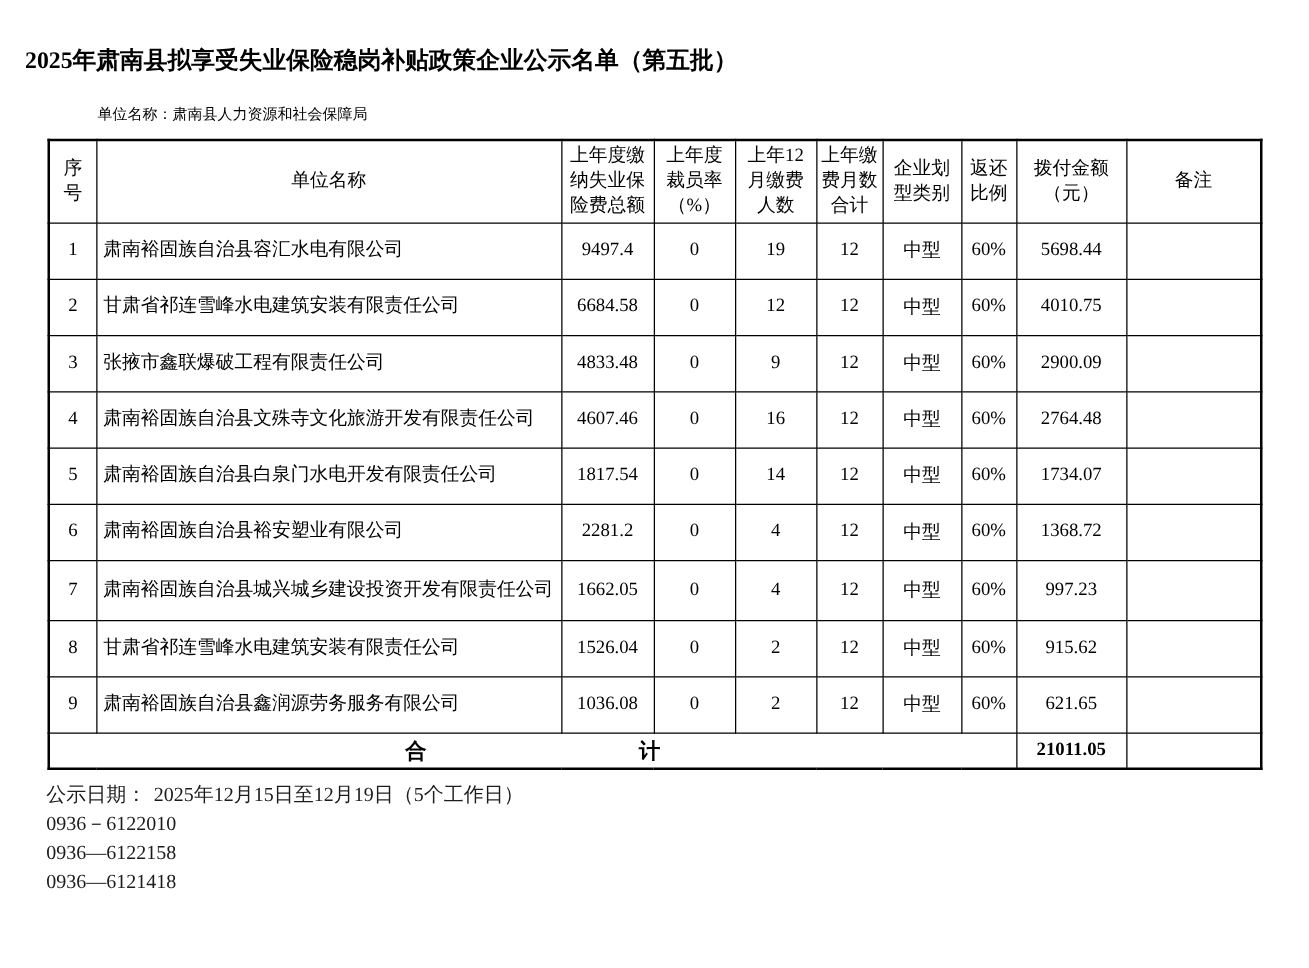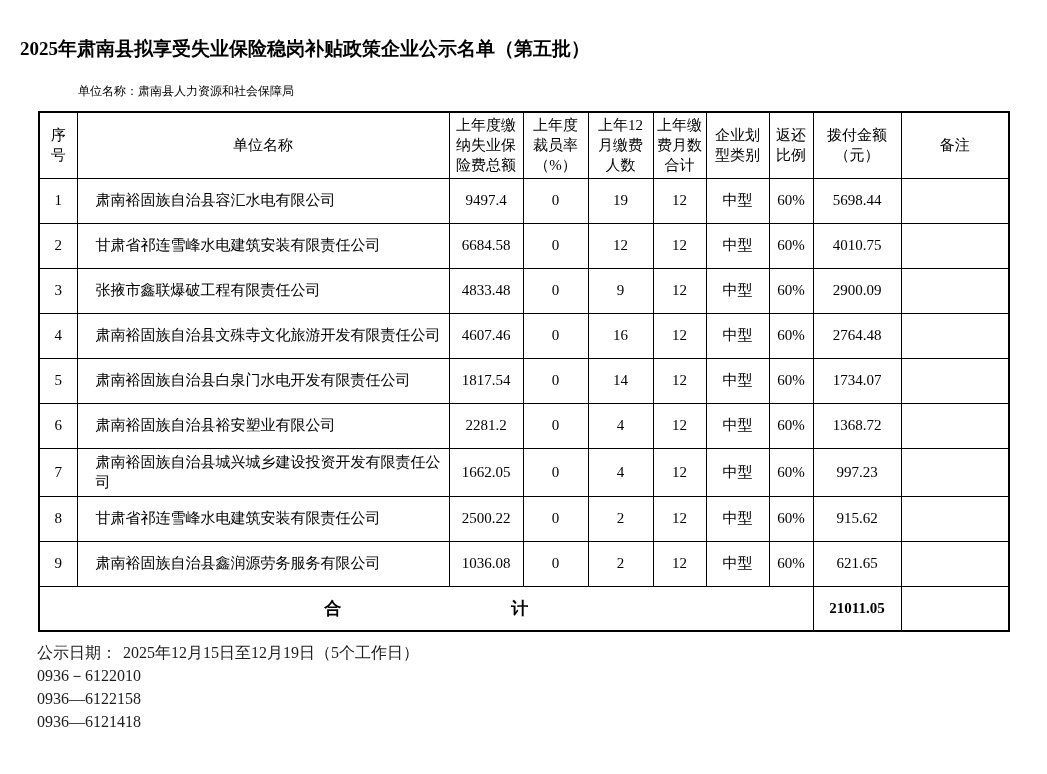--- a/index.html
+++ b/index.html
@@ -37,25 +37,25 @@
     font-size: 15px;
     font-weight: normal;
     overflow: hidden;
   }
   thead tr { height: 65px; }
   th { white-space: pre-line; line-height: 1.35; font-size: 15px; }
   tbody tr { height: 45px; }
   tbody tr:nth-child(7) { height: 48px; }
   td.name-cell {
     text-align: left;
-    padding-left: 18px;
+    padding-left: 5px;
     word-break: break-all;
     line-height: 1.35;
   }
-  tr.total-row { height: 45px; font-family: Liberation Serif, serif; }
+  tr.total-row { height: 29px; font-family: Liberation Serif, serif; }
   td.total-label { font-size: 17px; font-weight: bold; white-space: pre; }
   td.total-amount { font-weight: bold; font-size: 15px; margin-top: 12px; }
   .footer {
     margin: 9px 0 0 37px;
     font-size: 16px;
     line-height: 23px;
     color: #1c1c1c;
   }
   .footer-row { display: flex; }
   .footer-label { width: 86px; flex: 0 0 auto; }
@@ -188,21 +188,21 @@
         <td>4</td>
         <td>12</td>
         <td>中型</td>
         <td>60%</td>
         <td>997.23</td>
         <td></td>
       </tr>
       <tr>
         <td>8</td>
         <td class="name-cell">甘肃省祁连雪峰水电建筑安装有限责任公司</td>
-        <td>2500.22</td>
+        <td>1526.04</td>
         <td>0</td>
         <td>2</td>
         <td>12</td>
         <td>中型</td>
         <td>60%</td>
         <td>915.62</td>
         <td></td>
       </tr>
       <tr>
         <td>9</td>

